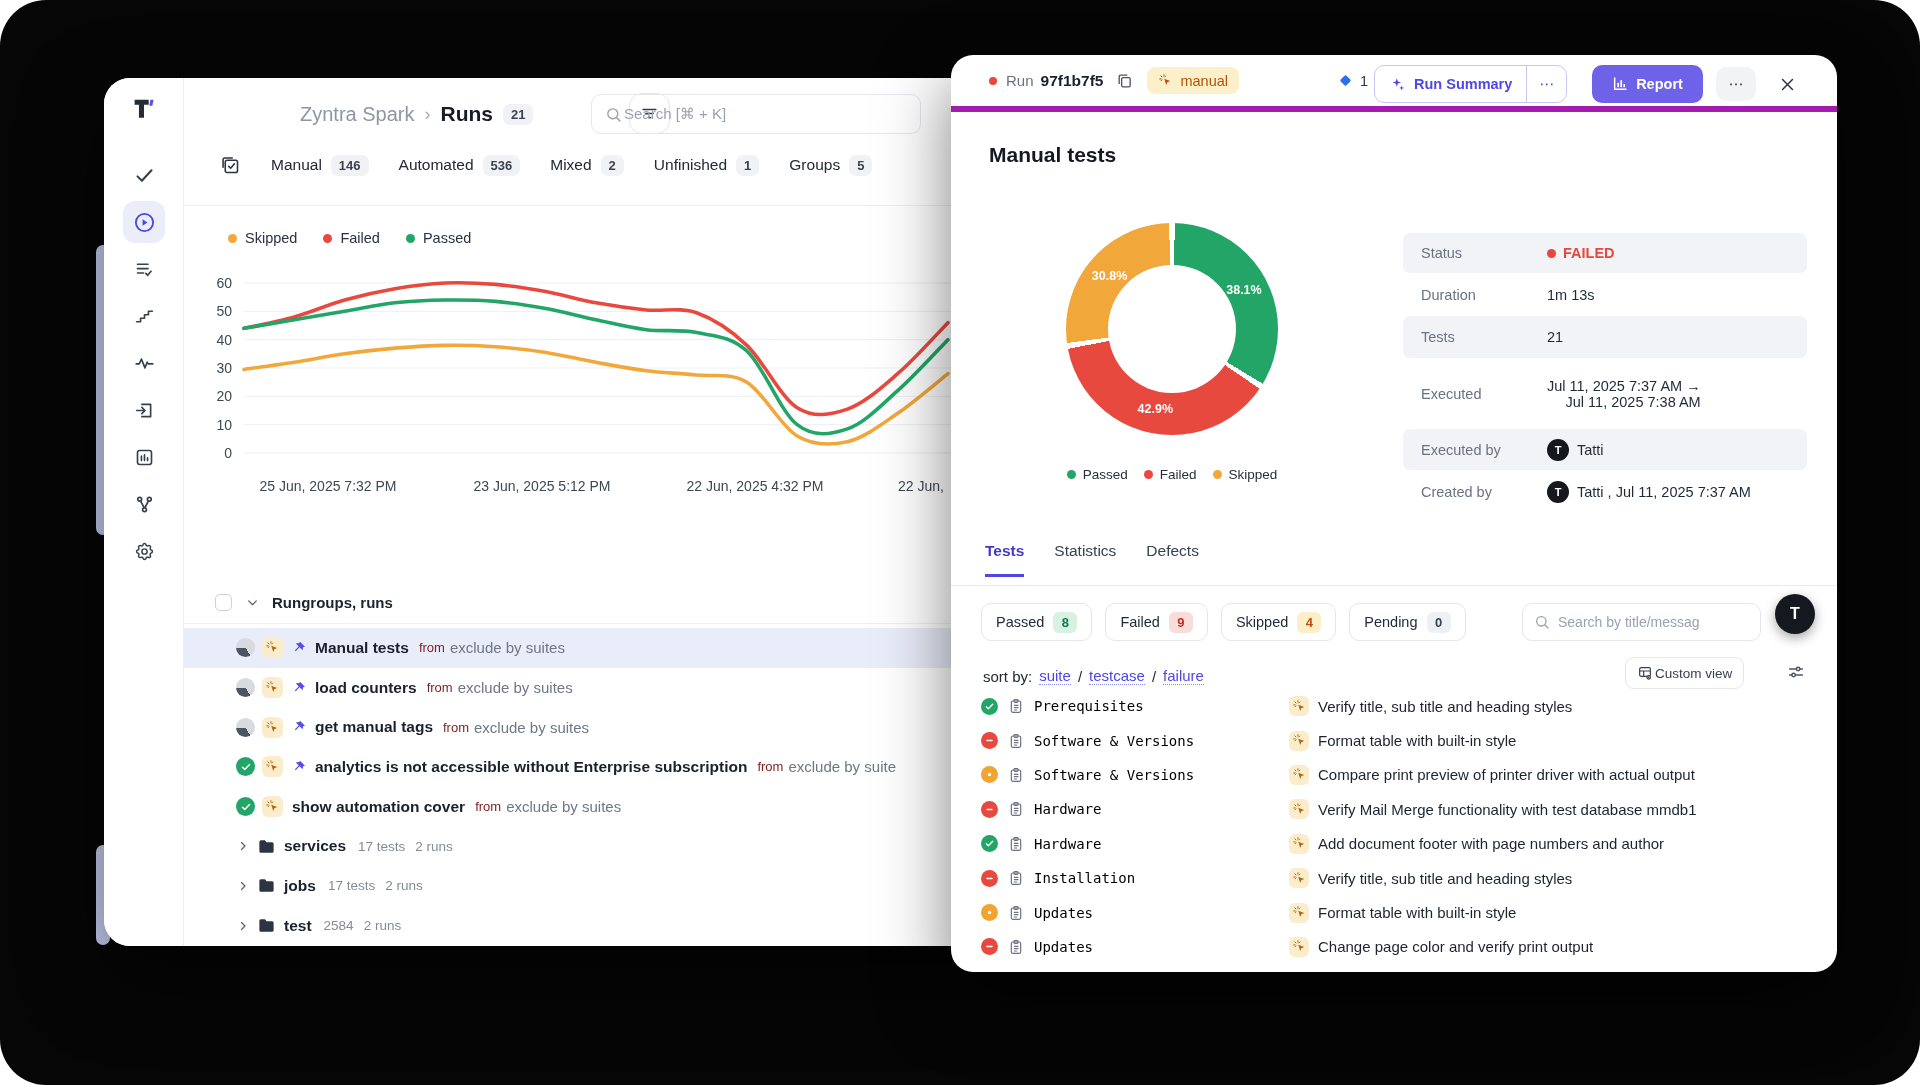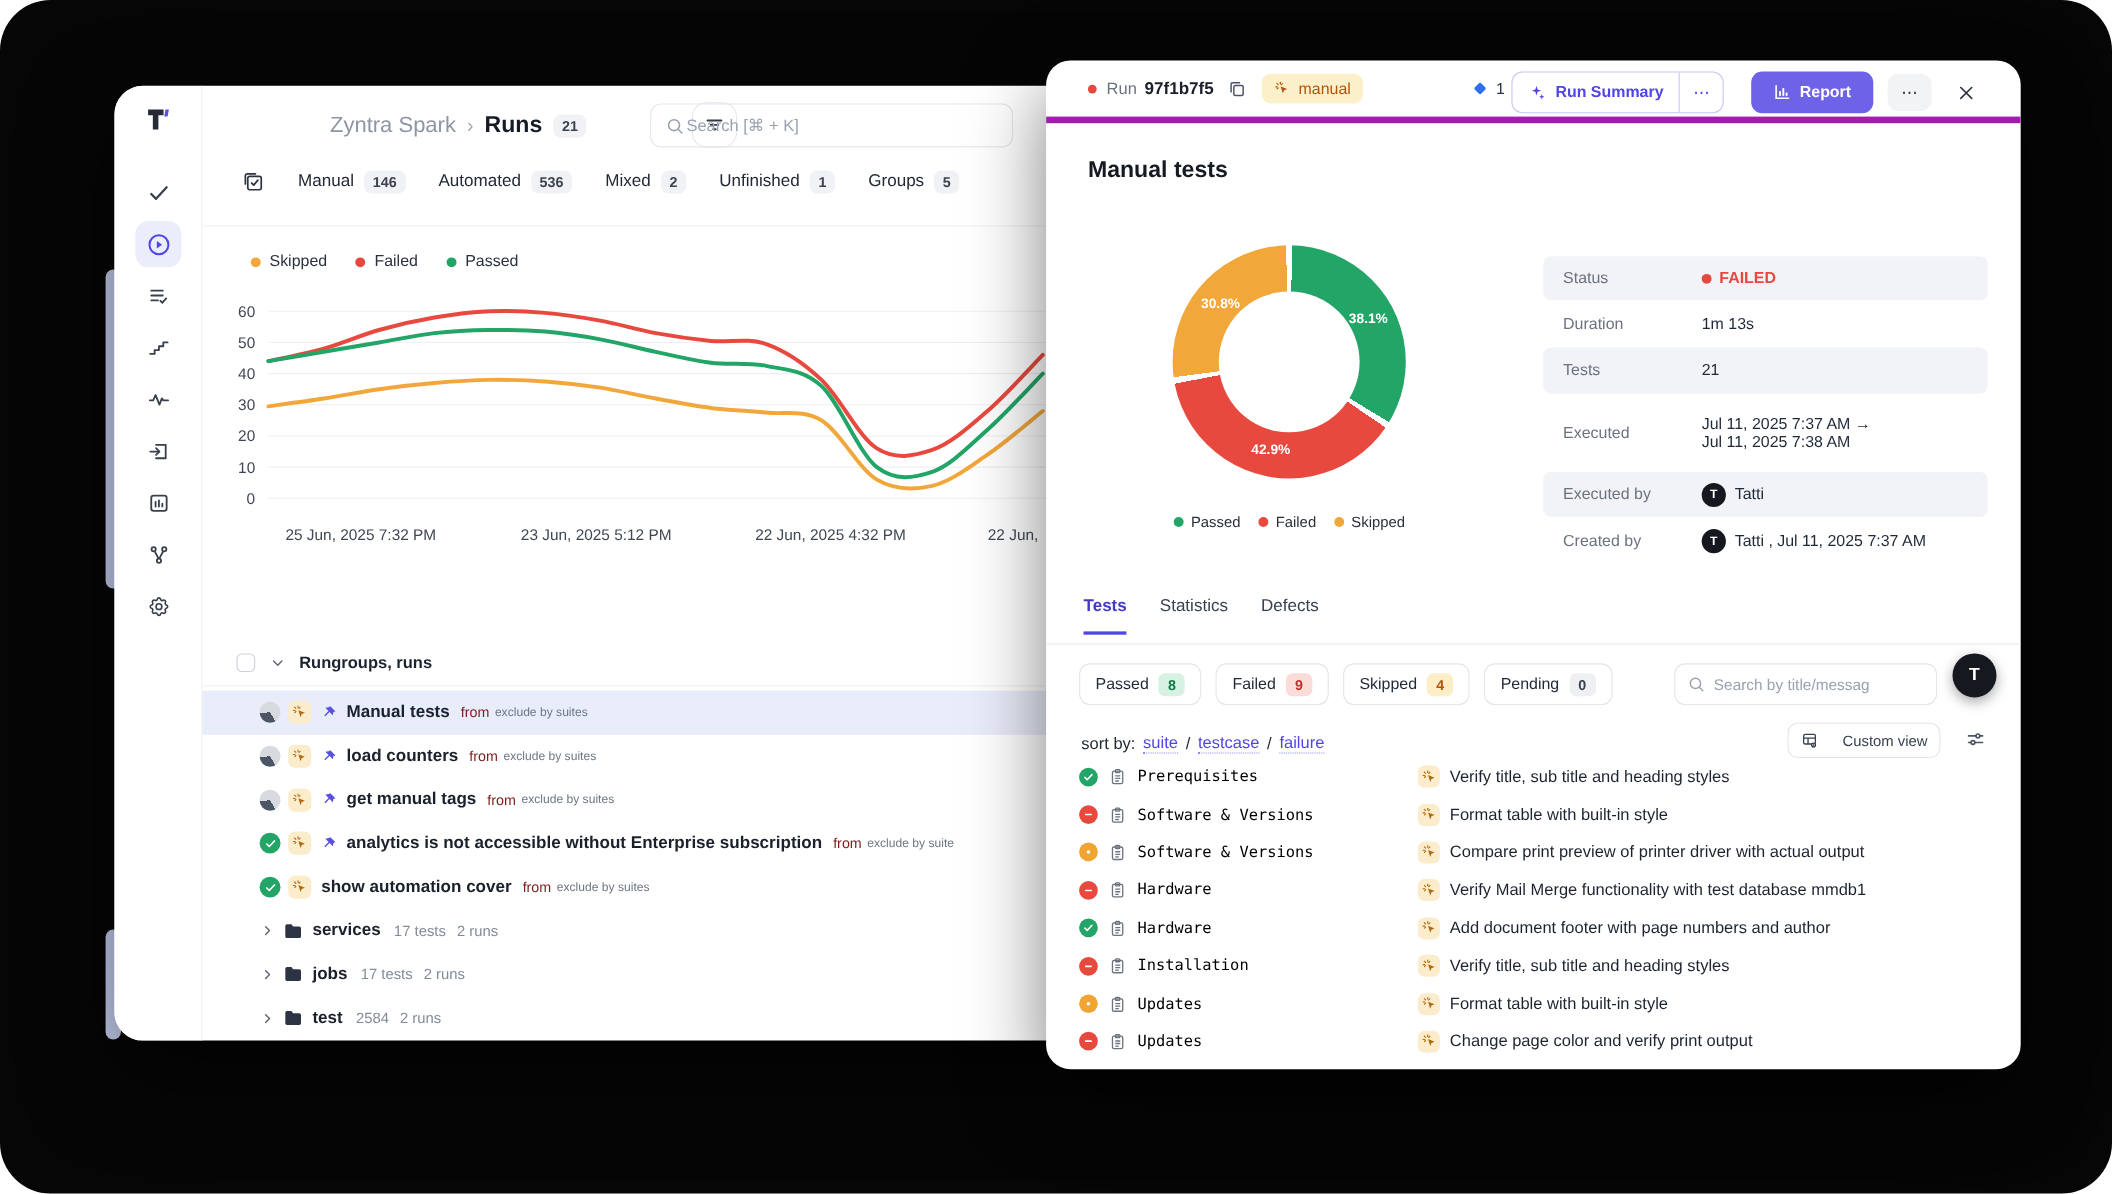--- a/index.html
+++ b/index.html
@@ -62,21 +62,21 @@
   .strun { width:19px; height:19px; border-radius:50%; margin-left:52px; flex:none; display:flex; align-items:center; justify-content:center; }
   .strun.progress { background:conic-gradient(from 150deg,#4b5563 0 115deg,#d7dade 115deg 360deg); }
   .strun.passed { background:#22a567; }
   .strun svg { width:12px; height:12px; }
   .curico { width:21px; height:21px; background:#fbeccb; border-radius:6px; color:#b4690e; margin-left:7px;
             display:flex; align-items:center; justify-content:center; flex:none; }
   .curico svg { width:15px; height:15px; }
   .pin { color:#5a50e0; margin-left:9px; display:flex; flex:none; }
   .rtitle { font-size:15.5px; font-weight:600; color:#1b212c; margin-left:9px; white-space:nowrap; }
   .rfrom { font-size:13px; color:#7f1d1d; margin-left:10px; }
-  .rsrc { font-size:11px; color:#6f7784; margin-left:5px; white-space:nowrap; }
+  .rsrc { font-size:15px; color:#6f7784; margin-left:5px; white-space:nowrap; }
   .chev { color:#5d6573; display:flex; margin-left:53px; flex:none; }
   .fold { color:#2c3443; display:flex; margin-left:8px; flex:none; }
   .cnt { font-size:13.5px; color:#838b99; margin-left:12px; white-space:nowrap; }
 
   
   .panel { position:absolute; left:951px; top:55px; width:886px; height:917px; background:#fff;
            border-radius:22px; overflow:hidden; box-shadow:0 25px 70px rgba(0,0,0,.5); }
   .p-head { position:absolute; left:0; top:0; right:0; height:57px; border-bottom:6px solid #a21caf;
             display:flex; align-items:center; }
   .rdot { width:8px; height:8px; border-radius:50%; background:#e5483f; margin-left:38px; }
@@ -103,21 +103,21 @@
   .donut::after { content:""; position:absolute; left:42px; top:42px; width:128px; height:128px; background:#fff; border-radius:50%; }
   .d-label { position:absolute; color:#fff; font-size:12.5px; font-weight:600; transform:translate(-50%,-50%); z-index:2; }
   .d-legend { position:absolute; left:40px; top:412px; width:362px; display:flex; justify-content:center; gap:16px; }
   .d-li { display:flex; align-items:center; gap:7px; font-size:13.5px; color:#2a2f3a; }
 
   .details { position:absolute; left:452px; top:178px; width:404px; }
   .drow { display:flex; align-items:center; border-radius:7px; }
   .drow:nth-child(odd) { background:#f2f3f7; }
   .dlab { width:144px; padding-left:18px; font-size:14.5px; color:#6b7280; flex:none; }
   .dval { font-size:14.5px; color:#1f2937; display:flex; align-items:center; gap:8px; }
-  .dval .l2 { display:block; }
+  .dval .l2 { display:block;text-align:right; }
   .st-failed { color:#e5483f; font-weight:bold; display:flex; align-items:center; gap:7px; }
   .st-failed .dot { width:9px; height:9px; border-radius:50%; background:#e5483f; }
   .t-av { width:22px; height:22px; border-radius:50%; background:#15181e; color:#fff; font-size:11px; font-weight:bold;
           display:flex; align-items:center; justify-content:center; flex:none; }
 
   .p-tabs { position:absolute; left:34px; top:487px; display:flex; gap:30px; }
   .p-tab { font-size:15.5px; color:#374151; padding-bottom:14px; cursor:pointer; }
   .p-tab.active { color:#4338ca; font-weight:600; border-bottom:3px solid #4f46e5; }
   .p-tabline { position:absolute; left:0; right:0; top:530px; height:1px; background:#e8eaee; }
 
@@ -130,21 +130,21 @@
   .pb-2 { background:#fdeec7; color:#b45309; } .pb-3 { background:#eef0f3; color:#374151; }
   .p-search { position:absolute; left:571px; top:548px; width:239px; height:38px; border:1px solid #e3e6ea;
               border-radius:10px; display:flex; align-items:center; gap:8px; padding:0 11px; color:#9aa2b0; overflow:hidden; }
   .p-search .ph { font-size:14px; white-space:nowrap; }
   .bot-av { position:absolute; left:824px; top:539px; width:40px; height:40px; border-radius:50%; background:#15181e;
             color:#fff; font-weight:bold; font-size:16px; display:flex; align-items:center; justify-content:center;
             box-shadow:0 4px 12px rgba(0,0,0,.35); cursor:pointer; z-index:3; }
   .sortrow { position:absolute; left:32px; top:612px; display:flex; align-items:center; gap:7px; font-size:15px; color:#222836; }
   .slink { color:#4f46e5; border-bottom:1.5px dotted #8b8df0; cursor:pointer; }
   .btn-cview { position:absolute; left:674px; top:602px; height:32px; border:1px solid #e3e6ea; border-radius:9px;
-               background:#fff; display:flex; align-items:center; gap:22px; padding:0 11px; font-size:13.5px;
+               background:#fff; display:flex; align-items:center; gap:2px; padding:0 11px; font-size:13.5px;
                color:#374151; cursor:pointer; }
   .sliders { position:absolute; left:836px; top:608px; color:#4b5563; display:flex; cursor:pointer; }
 
   .tlist { position:absolute; left:0; top:634px; right:0; }
   .test-row { display:flex; align-items:center; height:34.4px; padding-left:30px; cursor:pointer; }
   .t-left { display:flex; align-items:center; gap:10px; width:308px; flex:none; }
   .stc { width:17px; height:17px; border-radius:50%; flex:none; display:flex; align-items:center; justify-content:center; }
   .stc svg { width:11px; height:11px; }
   .stc.passed { background:#22a567; } .stc.failed { background:#e8493f; } .stc.skipped { background:#f0a432; }
   .clip { color:#6b7280; display:flex; flex:none; }

